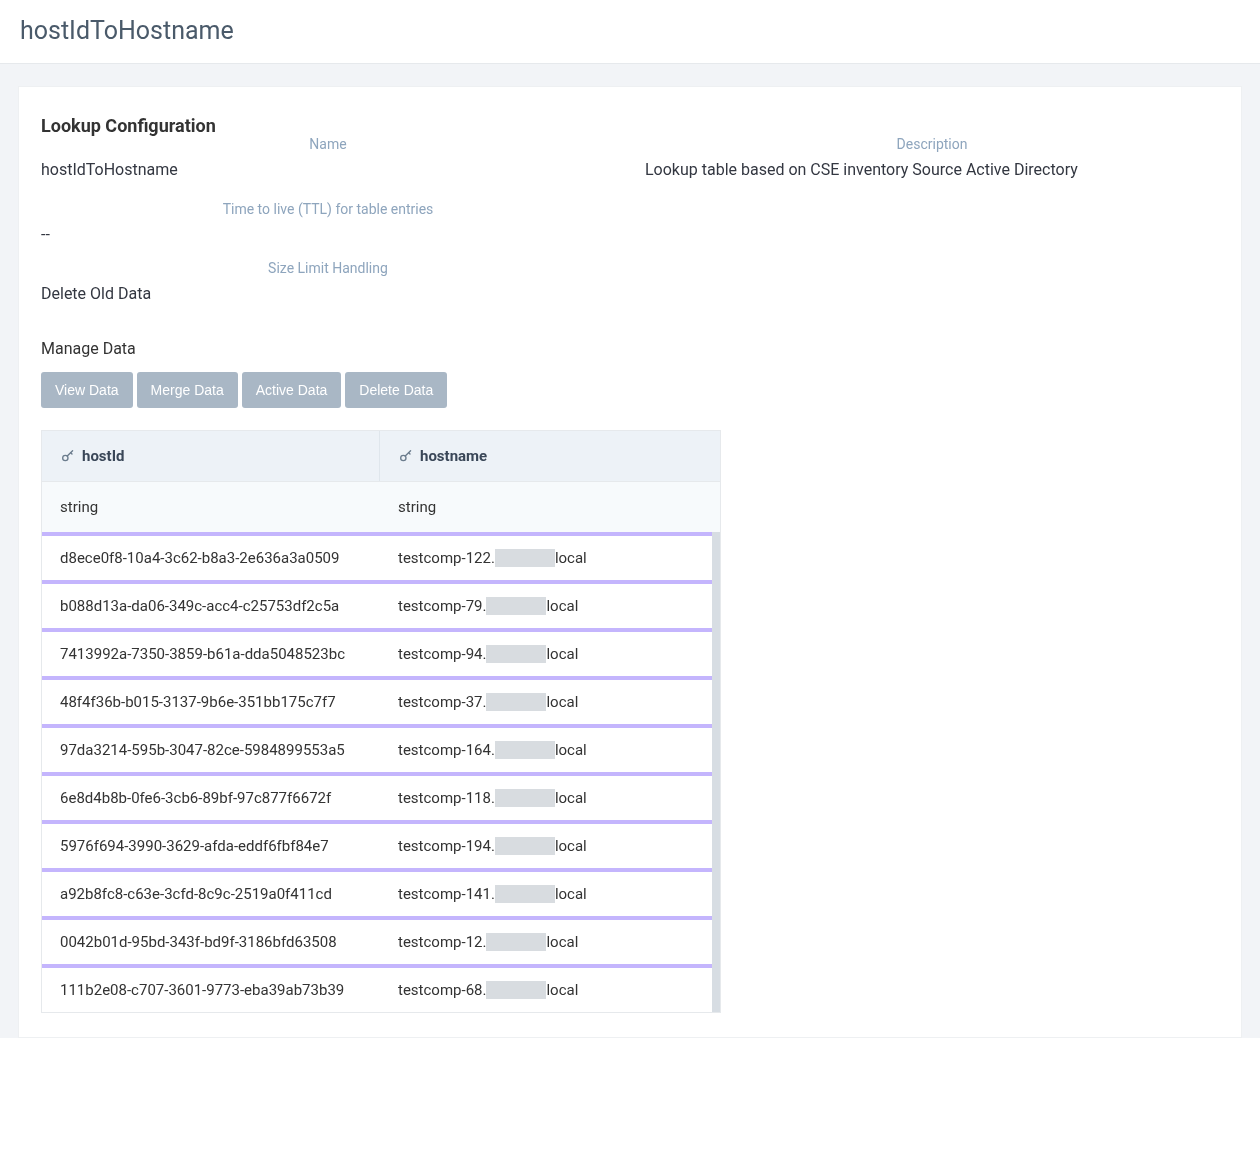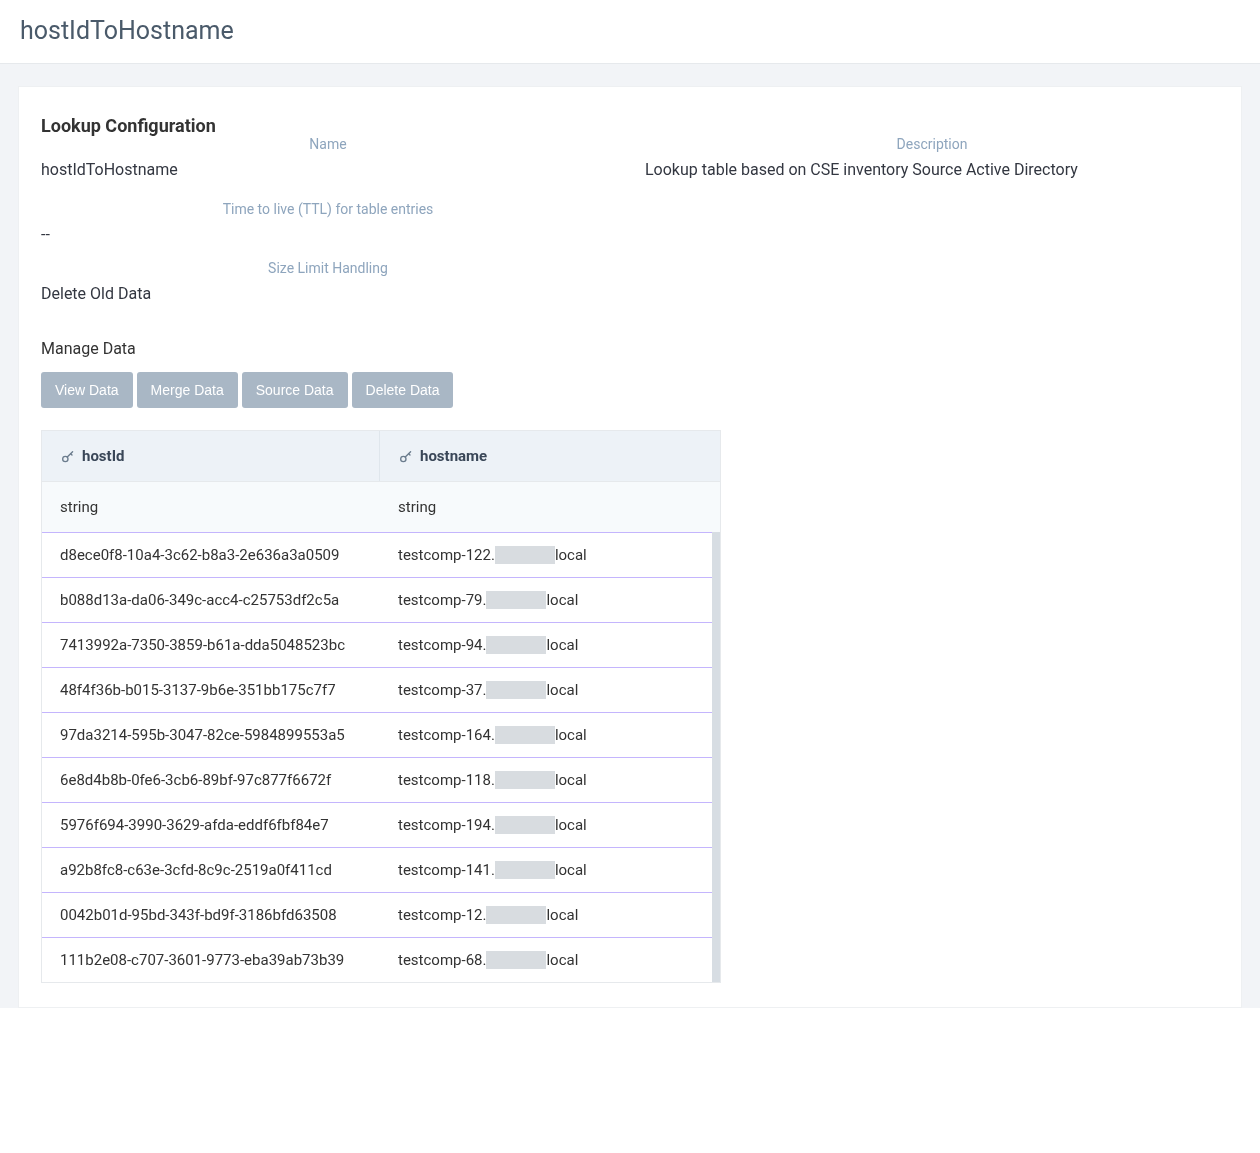--- a/index.html
+++ b/index.html
@@ -72,21 +72,21 @@
     .data-table-wrap {
       width: 680px;
       border: 1px solid #e6e9ec;
     }
     .th-row {
       display: flex;
       background: #edf2f7;
     }
     .th-cell {
       display: flex;
-      align-items: flex-end;
+      align-items: center;
       gap: 6px;
       font-size: 15px;
       font-weight: 700;
       color: #3a4758;
       padding: 16px 18px;
       white-space: nowrap;
     }
     .th-cell.col1 { flex: 0 0 338px; border-right: 1px solid #dfe6ec; }
     .th-cell.col2 { flex: 1 1 auto; }
     .key-icon svg { width: 16px; height: 16px; display: block; }
@@ -101,21 +101,21 @@
       color: #333;
       padding: 16px 18px;
     }
     .type-row .t-cell.col1 { flex: 0 0 338px; }
     .type-row .t-cell.col2 { flex: 1 1 auto; }
     .data-body {
       position: relative;
     }
     .data-row {
       display: flex;
-      border-top: 1px solid #c4b5fd;
+      border-top: 4px solid #c4b5fd;
       background: #fff;
     }
     .d-cell {
       font-size: 15px;
       color: #333;
       padding: 13px 18px;
       white-space: nowrap;
       overflow: hidden;
     }
     .d-cell.col1 { flex: 0 0 338px; }
@@ -161,21 +161,21 @@
         <div class="field-label">Description</div>
         <div class="field-value">Lookup table based on CSE inventory Source Active Directory</div>
       </div>
     </div>
 
     <div class="manage-title">Manage Data</div>
 
     <div class="button-row">
       <button class="btn">View Data</button>
       <button class="btn">Merge Data</button>
-      <button class="btn">Source Data</button>
+      <button class="btn">Active Data</button>
       <button class="btn">Delete Data</button>
     </div>
 
     <div class="data-table-wrap">
       <div class="th-row">
         <div class="th-cell col1">
           <span class="key-icon">
             <svg viewBox="0 0 24 24" fill="none" stroke="#6b7c8d" stroke-width="2" stroke-linecap="round" stroke-linejoin="round">
                 <circle cx="8" cy="15" r="4"></circle>
                 <path d="m10.9 12.1 8-8"></path>

